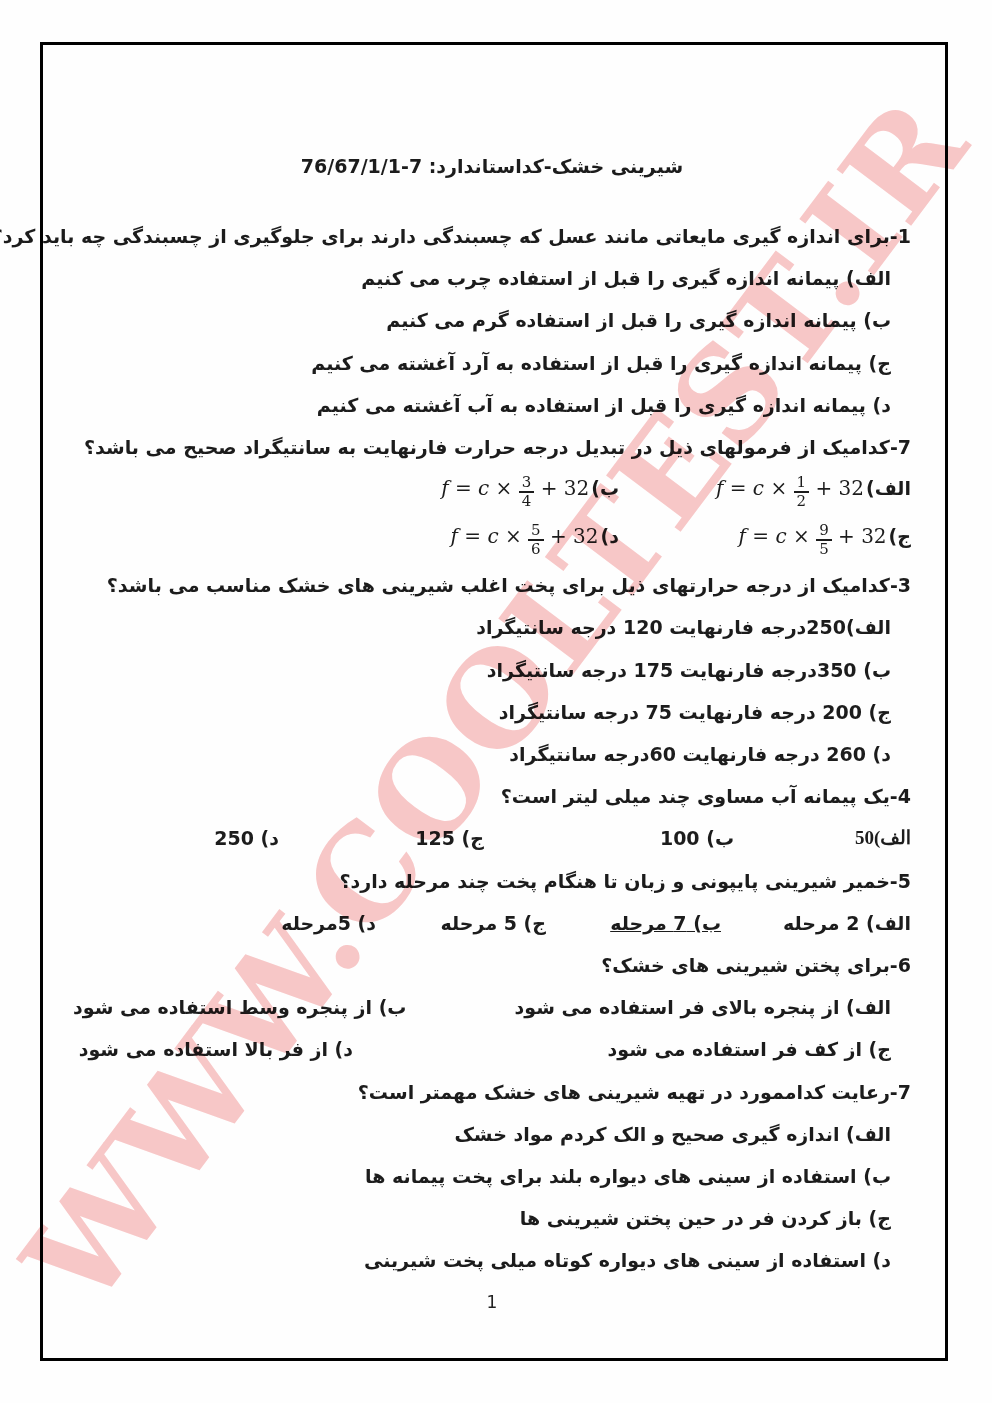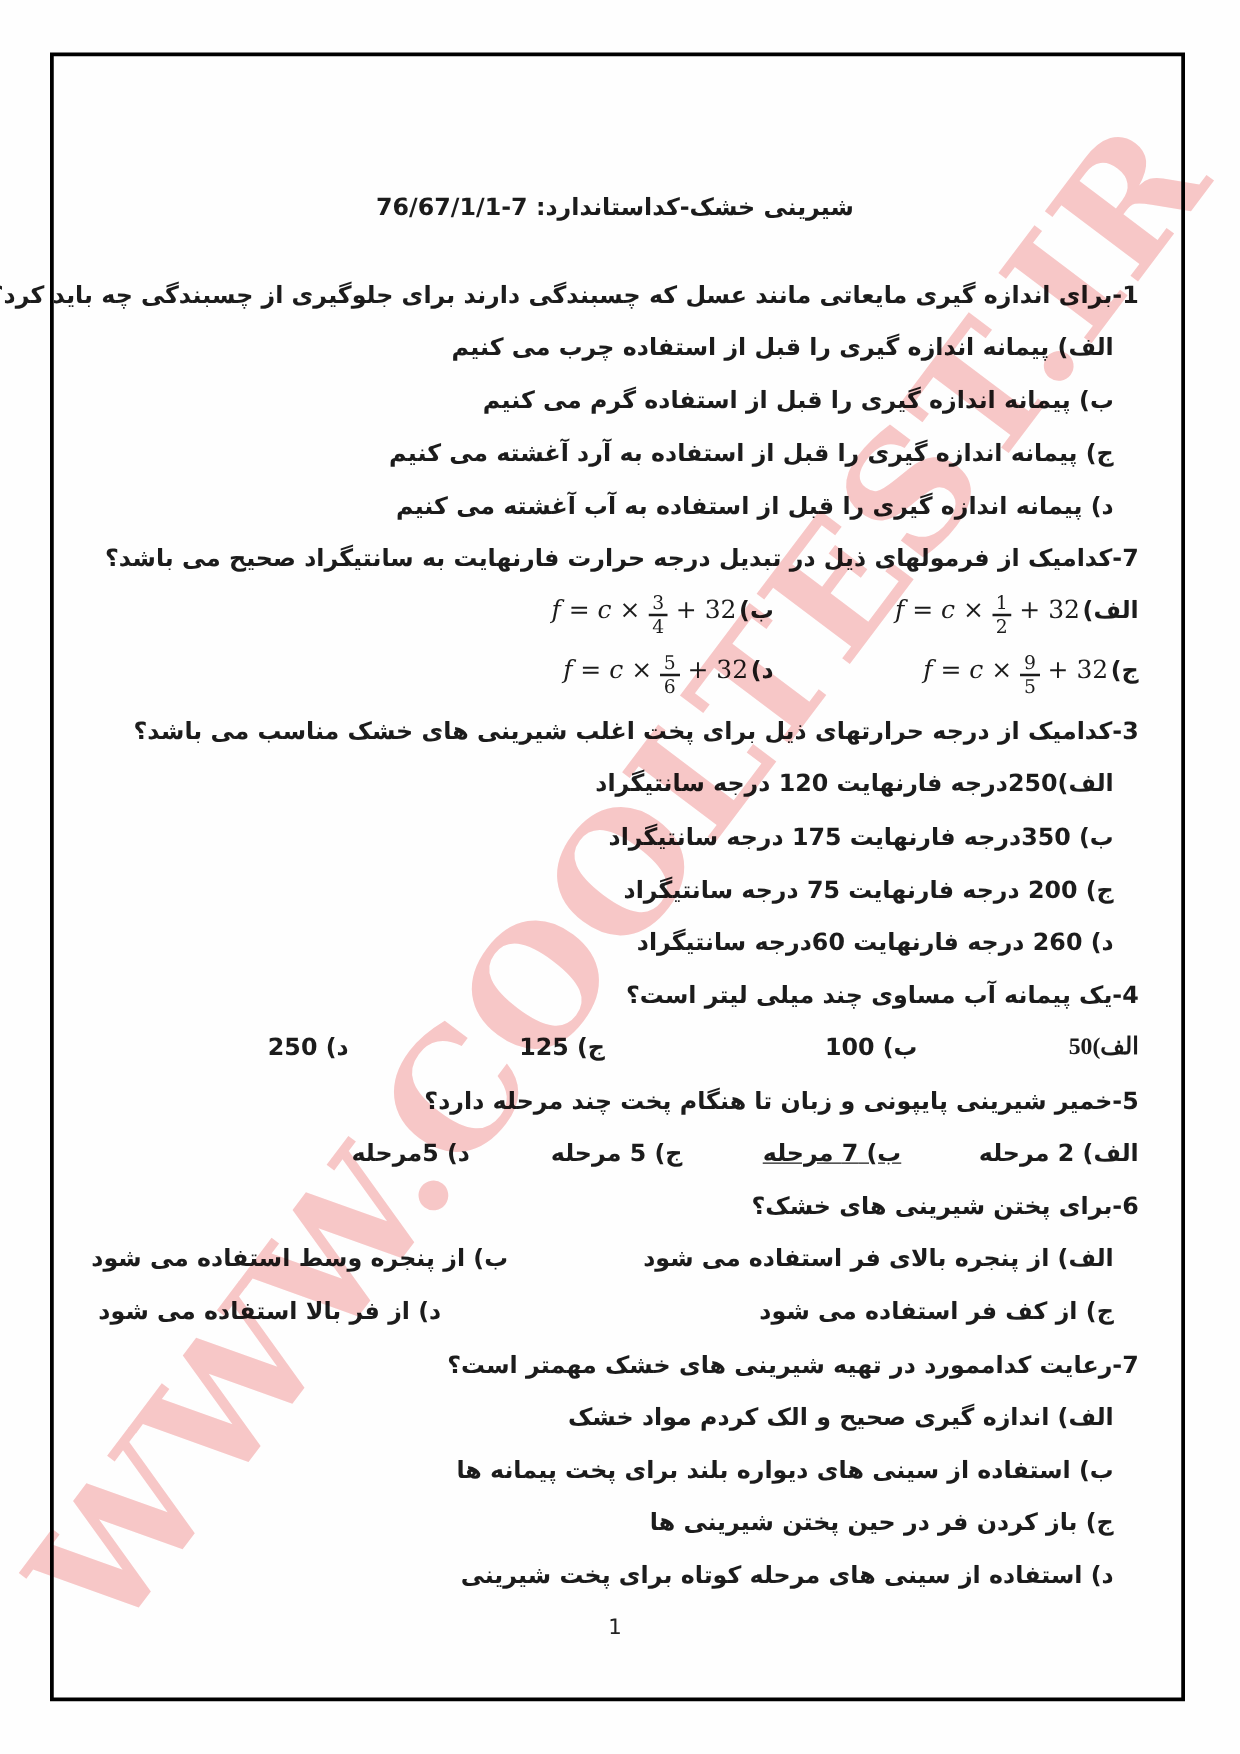--- a/index.html
+++ b/index.html
@@ -112,19 +112,19 @@
       </div>
       <div class="optrow indent">
         <span class="cell-c6">ج) از کف فر استفاده می شود</span>
         <span>د) از فر بالا استفاده می شود</span>
       </div>
 
       <p class="q">7-رعایت کداممورد در تهیه شیرینی های خشک مهمتر است؟</p>
       <p class="opt">الف) اندازه گیری صحیح و الک کردم مواد خشک</p>
       <p class="opt">ب) استفاده از سینی های دیواره بلند برای پخت پیمانه ها</p>
       <p class="opt">ج) باز کردن فر در حین پختن شیرینی ها</p>
-      <p class="opt">د) استفاده از سینی های مرحله کوتاه برای پخت شیرینی</p>
+      <p class="opt">د) استفاده از سینی های دیواره کوتاه میلی پخت شیرینی</p>
 
       <p class="pagenum">1</p>
 
     </div>
   </div>
 </div>
 
 </body></html>

